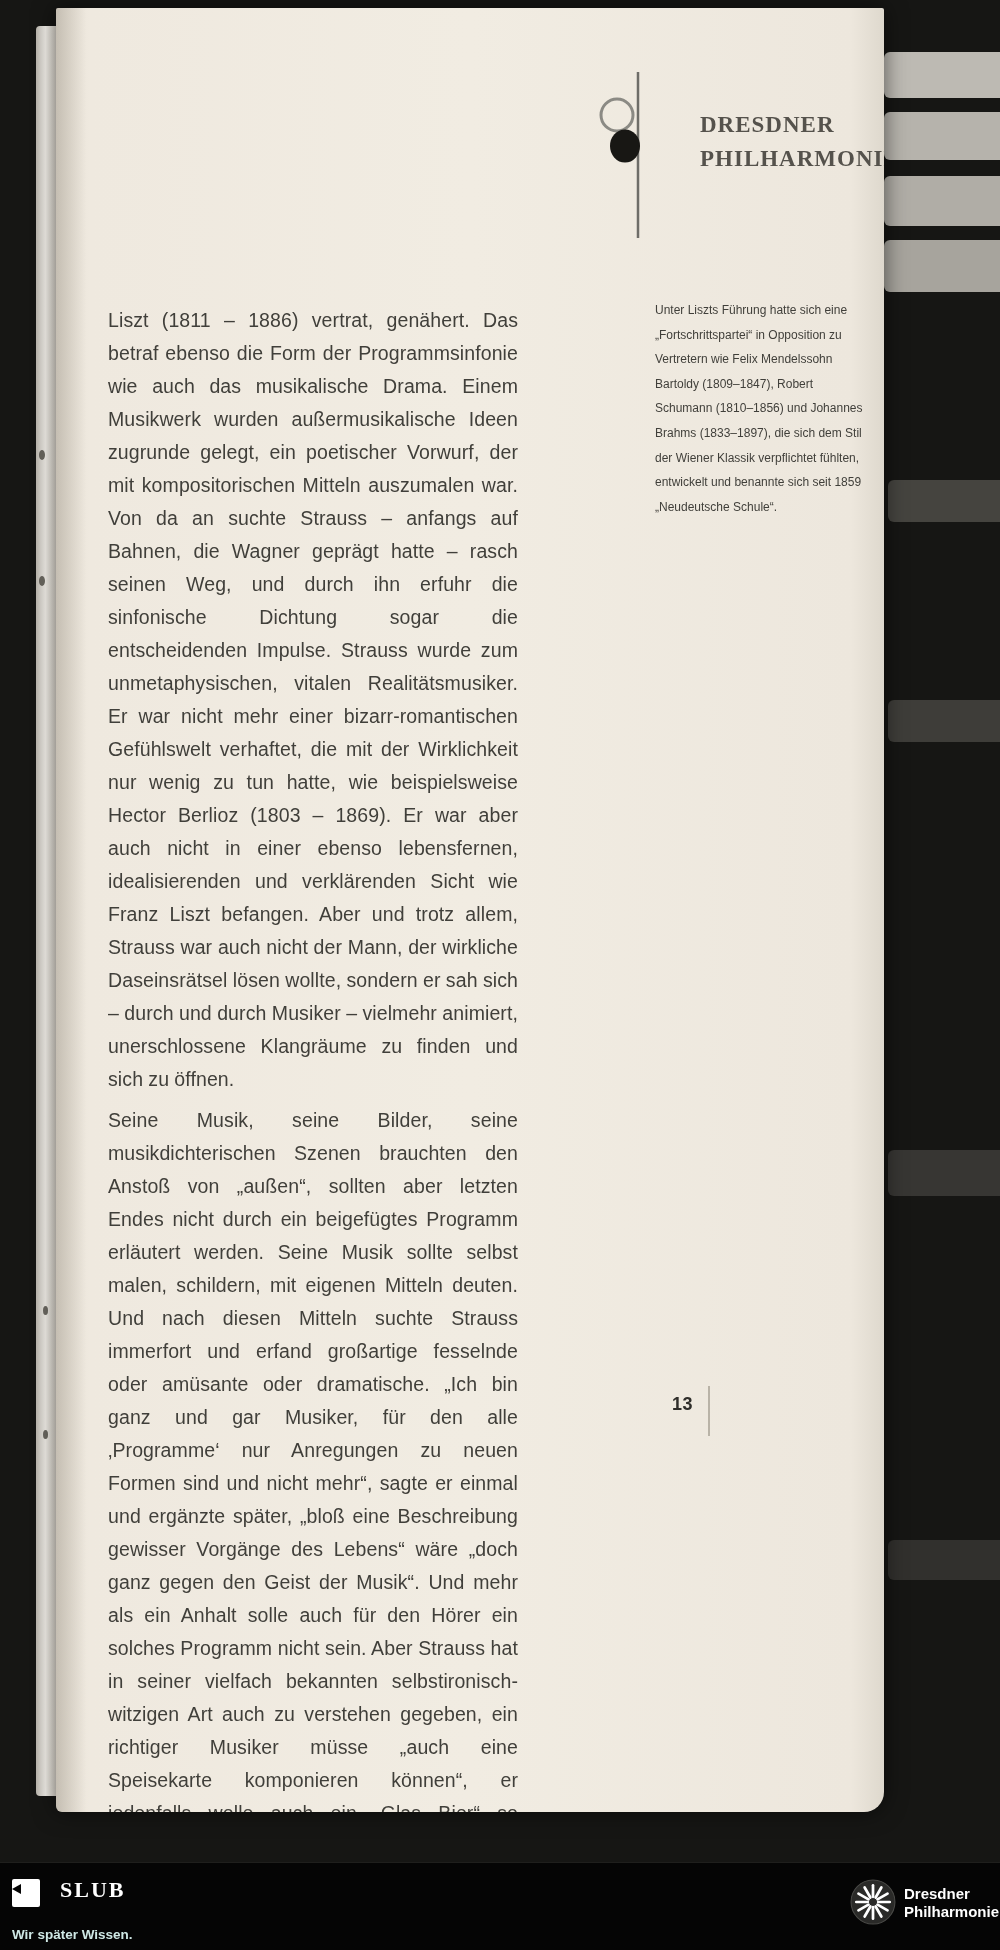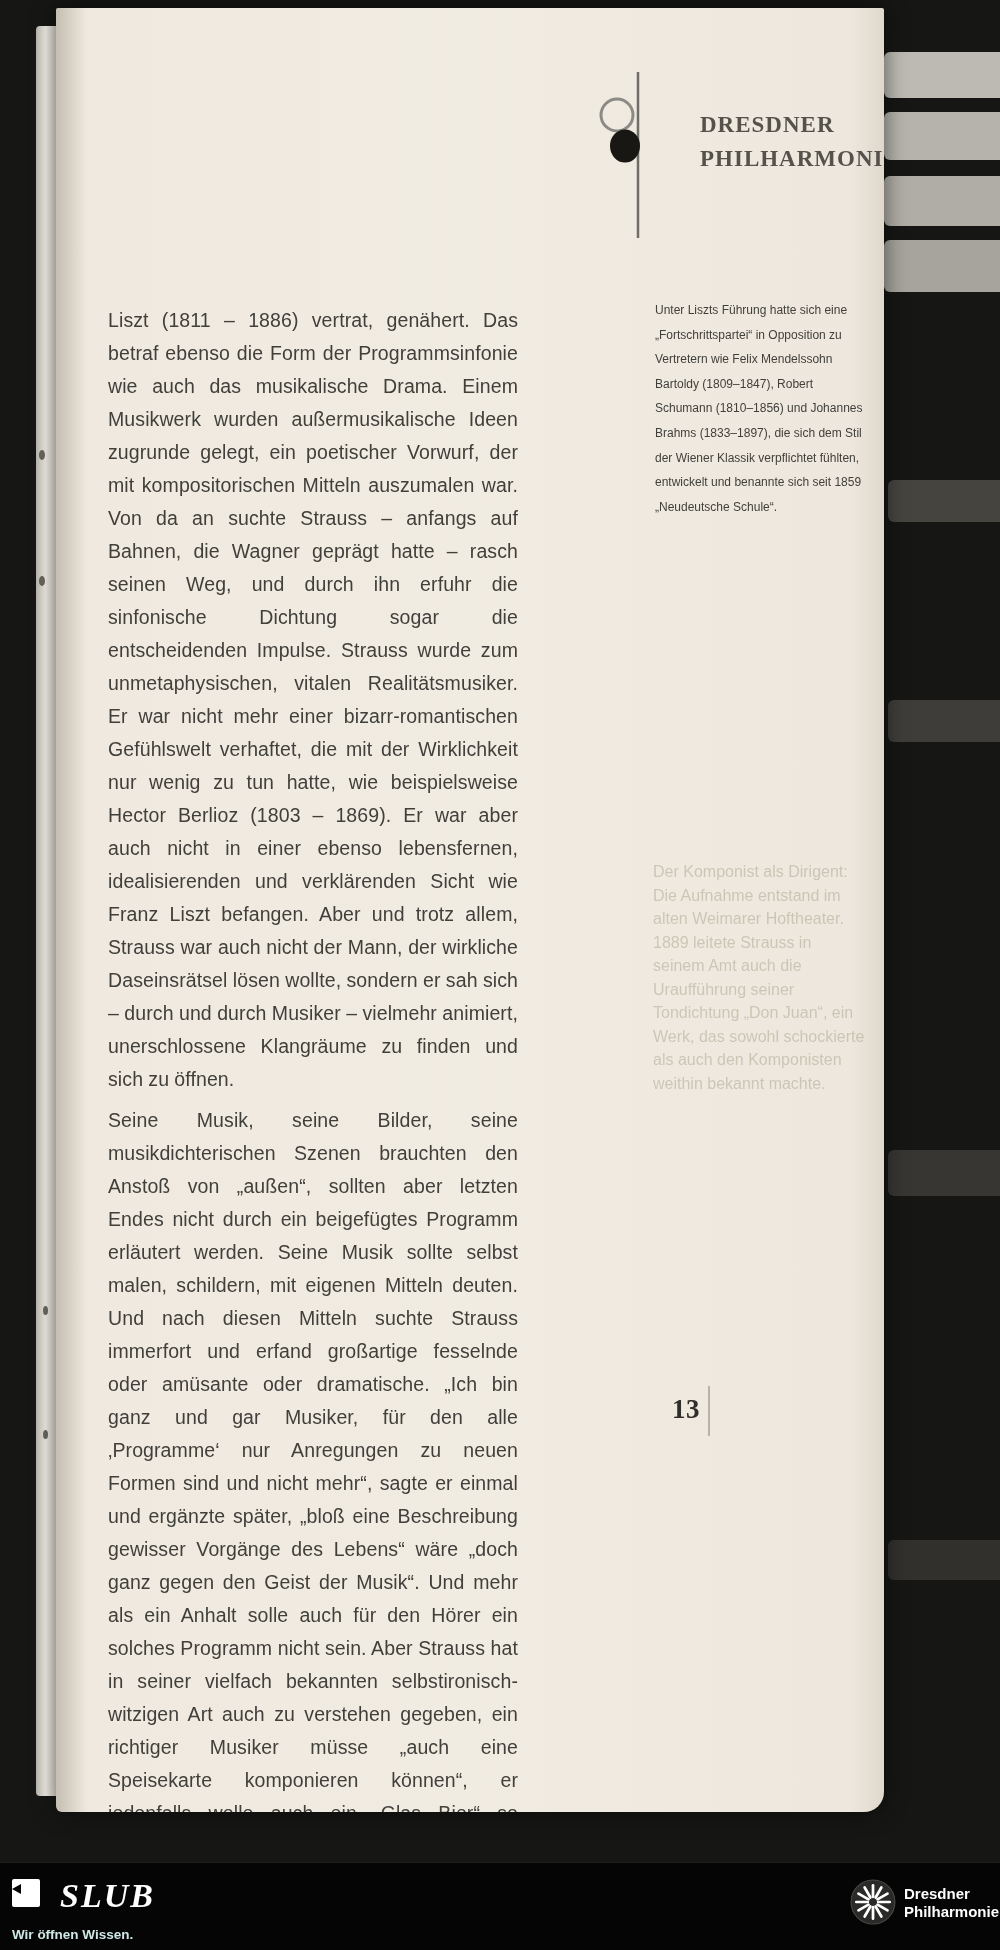--- a/index.html
+++ b/index.html
@@ -67,38 +67,38 @@
   
   .ghost-col {
     position:absolute; left:597px; top:852px; width:214px;
     font-size:16px; line-height:23.5px; color:#8d8266;
     opacity:.34; filter:blur(.6px);
   }
 
   
   .page-num {
     position:absolute; left:616px; top:1386px;
-    font-size:27px; font-weight:bold; color:#2f2e2a; letter-spacing:.5px;font-family:Liberation Serif, serif;
+    font-size:18px; font-weight:bold; color:#2f2e2a; letter-spacing:.5px;
   }
   .page-num-line {
     position:absolute; left:652px; top:1378px; width:2px; height:50px;
     background:#b9b3a7;
   }
 
   
   .viewer-footer {
     position:absolute; left:0; top:1862px; width:1000px; height:88px;
     background:#050505; border-top:1px solid #1f1f1d;
   }
   .slub-group { position:absolute; left:12px; top:14px; cursor:pointer; }
   .slub-icon { position:absolute; left:0; top:2px; width:28px; height:28px; }
   .slub-word {
     position:absolute; left:48px; top:0;
     font-family:"Liberation Serif", serif; font-weight:bold;
-    font-size:34px; color:#ffffff; letter-spacing:2px; white-space:nowrap;font-style:italic;
+    font-size:22px; color:#ffffff; letter-spacing:2px; white-space:nowrap;
   }
   .slub-tagline {
     position:absolute; left:12px; top:64px;
     font-size:13.5px; font-weight:bold; color:#cfe8e5; white-space:nowrap;
   }
   .phil-group { position:absolute; left:850px; top:14px; cursor:pointer; }
   .phil-roundel { position:absolute; left:0; top:2px; width:46px; height:46px; }
   .phil-text {
     position:absolute; left:54px; top:8px;
     font-size:15px; font-weight:bold; line-height:18px; color:#ffffff; white-space:nowrap;
@@ -136,36 +136,35 @@
       <div>PHILHARMONIE</div>
     </div>
 
     <div class="main-col">
       <p>Liszt (1811 – 1886) vertrat, genähert. Das betraf ebenso die Form der Programmsinfonie wie auch das musikalische Drama. Einem Musikwerk wurden außermusikalische Ideen zugrunde gelegt, ein poetischer Vorwurf, der mit kompositorischen Mitteln auszumalen war. Von da an suchte Strauss – anfangs auf Bahnen, die Wagner geprägt hatte – rasch seinen Weg, und durch ihn erfuhr die sinfonische Dichtung sogar die entscheidenden Impulse. Strauss wurde zum unmetaphysischen, vitalen Realitätsmusiker. Er war nicht mehr einer bizarr-romantischen Gefühlswelt verhaftet, die mit der Wirklichkeit nur wenig zu tun hatte, wie beispielsweise Hector Berlioz (1803 – 1869). Er war aber auch nicht in einer ebenso lebensfernen, idealisierenden und verklärenden Sicht wie Franz Liszt befangen. Aber und trotz allem, Strauss war auch nicht der Mann, der wirkliche Daseinsrätsel lösen wollte, sondern er sah sich – durch und durch Musiker – vielmehr animiert, unerschlossene Klangräume zu finden und sich zu öffnen.</p>
       <p>Seine Musik, seine Bilder, seine musikdichterischen Szenen brauchten den Anstoß von „außen“, sollten aber letzten Endes nicht durch ein beigefügtes Programm erläutert werden. Seine Musik sollte selbst malen, schildern, mit eigenen Mitteln deuten. Und nach diesen Mitteln suchte Strauss immerfort und erfand großartige fesselnde oder amüsante oder dramatische. „Ich bin ganz und gar Musiker, für den alle ‚Programme‘ nur Anregungen zu neuen Formen sind und nicht mehr“, sagte er einmal und ergänzte später, „bloß eine Beschreibung gewisser Vorgänge des Lebens“ wäre „doch ganz gegen den Geist der Musik“. Und mehr als ein Anhalt solle auch für den Hörer ein solches Programm nicht sein. Aber Strauss hat in seiner vielfach bekannten selbstironisch-witzigen Art auch zu verstehen gegeben, ein richtiger Musiker müsse „auch eine Speisekarte komponieren können“, er jedenfalls wolle auch ein „Glas Bier“ so materialgerecht in Musik setzen, daß je-</p>
     </div>
 
     <div class="side-col">Unter Liszts Führung hatte sich eine „Fortschrittspartei“ in Opposition zu Vertretern wie Felix Mendelssohn Bartoldy (1809–1847), Robert Schumann (1810–1856) und Johannes Brahms (1833–1897), die sich dem Stil der Wiener Klassik verpflichtet fühlten, entwickelt und benannte sich seit 1859 „Neudeutsche Schule“.</div>
 
-    <div class="ghost-col">Der Komponist als Dirigent: Die Aufnahme entstand im alten Weimarer Hoftheater. 1889 leitete Strauss in seinem Amt auch die Uraufführung seiner Tondichtung „Don Juan“, ein Werk, das sowohl schockierte als auch den Komponisten weithin bekannt machte.</div>
 
     <div class="page-num">13</div>
     <div class="page-num-line"></div>
   </div>
 
   <div class="viewer-footer">
 
     <div class="slub-group">
       <svg class="slub-icon" viewBox="0 0 28 28">
         <rect x="0" y="0" width="28" height="28" rx="2" fill="#ffffff"></rect>
         <path d="M0 10 L9 5 L9 15 Z" fill="#050505"></path>
       </svg>
       <div class="slub-word">SLUB</div>
     </div>
-    <div class="slub-tagline">Wir öffnen Wissen.</div>
+    <div class="slub-tagline">Wir später Wissen.</div>
 
     <div class="phil-group">
       <svg class="phil-roundel" viewBox="0 0 44 44">
         <circle cx="22" cy="22" r="21" fill="#2a2a28" stroke="#4a4a47" stroke-width="1"></circle>
         <g stroke="#ffffff" stroke-width="2.6" stroke-linecap="round">
           <line x1="27" y1="22" x2="38" y2="22"></line>
           <line x1="26.3" y1="24.5" x2="35.9" y2="30"></line>
           <line x1="24.5" y1="26.3" x2="30" y2="35.9"></line>
           <line x1="22" y1="27" x2="22" y2="38"></line>
           <line x1="19.5" y1="26.3" x2="14" y2="35.9"></line>

